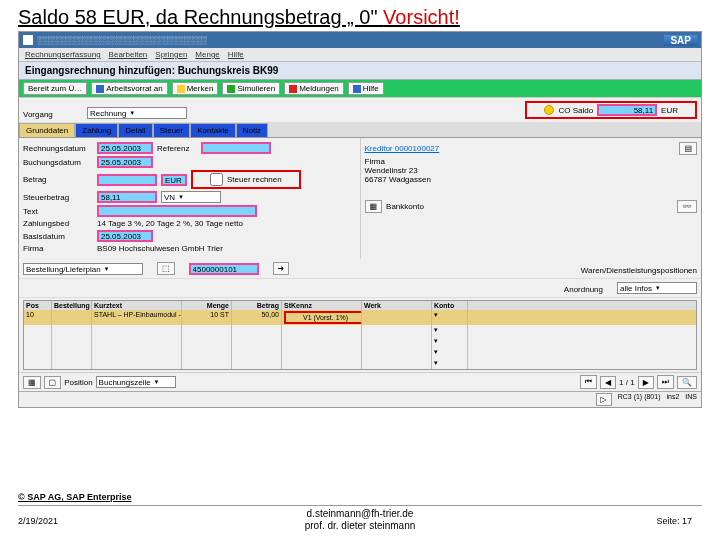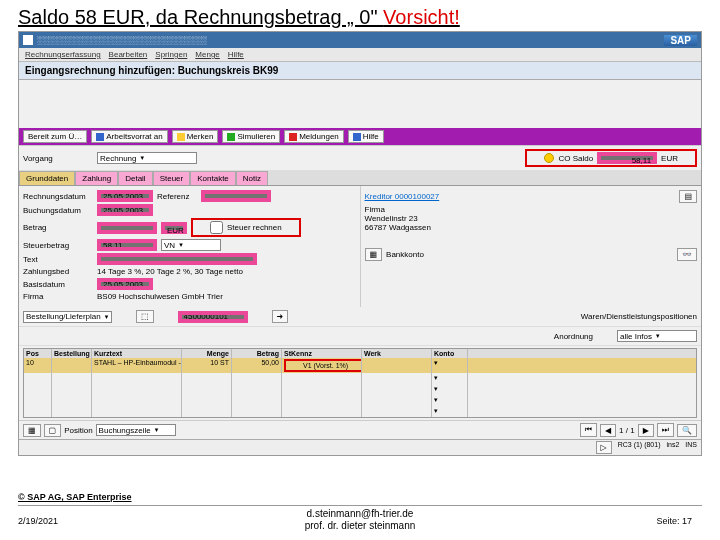--- a/index.html
+++ b/index.html
@@ -5,33 +5,33 @@
   * { box-sizing: border-box; margin: 0; padding: 0; font-family: Arial, sans-serif; }
   body { width: 720px; height: 540px; background: #fff; position: relative; }
   .slide-title { font-size: 20px; padding: 6px 18px 2px; text-decoration: underline; }
   .slide-title .warn { color: #d00; }
   .app { margin: 0 18px; border: 1px solid #999; background: #f0f0f0; font-size: 8px; }
   .titlebar { background: #3a6ea5; color: #fff; display: flex; align-items: center; height: 16px; padding: 0 4px; }
   .titlebar .t-icon { width: 10px; height: 10px; background: #fff; margin-right: 4px; }
   .sap-logo { margin-left: auto; background: linear-gradient(#4a8fd4,#2a5fa0); color:#fff; font-weight:bold; padding:0 6px; font-size:10px; }
   .menubar { background: #e8e8e8; display: flex; gap: 8px; padding: 2px 6px; font-size: 8px; color:#333; border-bottom:1px solid #bbb;text-decoration:underline;}
   .subtitle { background: #dce6f2; font-weight: bold; padding: 3px 6px; font-size: 10px; border-bottom:1px solid #aaa;}
-  .toolbar { background: #a21caf; display:flex; gap:4px; padding:2px 4px; border-bottom:1px solid #ccc; align-items:center;margin-top:48px;}
+  .toolbar { background: #22c55e; display:flex; gap:4px; padding:2px 4px; border-bottom:1px solid #ccc; align-items:center;}
   .btn { border:1px solid #999; background:#f8f8f8; padding:1px 4px; font-size:8px; display:inline-flex; align-items:center; gap:2px; cursor:pointer;}
   .ico { width:8px; height:8px; display:inline-block; }
   .ico.green { background:#2a2;} .ico.red{background:#d22;} .ico.blue{background:#36c;} .ico.yel{background:#fc3;}
-  .row2 { display:flex; padding:3px 4px; gap:24px; align-items:center; border-bottom:1px solid #ddd;}
+  .row2 { display:flex; padding:3px 4px; gap:14px; align-items:flex-end; border-bottom:1px solid #ddd;}
   .field-lbl { font-size:8px; min-width:50px; }
-  .inp { border:4px solid #ec4899; background:#737373; height:12px; font-size:8px; padding:0 2px;}
+  .inp { border:2px solid #ec4899; background:#7dd3fc; height:12px; font-size:8px; padding:0 2px;}
   .dd { border:1px solid #888; background:#fff; height:12px; font-size:8px; padding:0 2px; display:inline-flex; align-items:center;}
   .dd::after { content:"▾"; margin-left:4px; font-size:7px;}
   .redbox { border:2px solid #d00; padding:1px 17px; display:inline-flex; gap:4px; align-items:center;}
   .yelball { width:10px; height:10px; border-radius:50%; background:#fc0; border:1px solid #b90; display:inline-block;}
   .tabs { display:flex; background:#ddd; border-bottom:1px solid #999;}
-  .tab { padding:2px 6px; border:1px solid #aaa; border-bottom:none; background:#f9a8d4; font-size:8px; cursor:pointer;}
+  .tab { padding:2px 6px; border:1px solid #aaa; border-bottom:none; background:#1d4ed8; font-size:8px; cursor:pointer;}
   .tab.active { background:#e8d080; }
   .cols { display:flex; }
   .coll { flex:1; padding:4px; }
   .colr { flex:1; padding:4px; border-left:1px solid #ccc;}
   .frow { display:flex; gap:4px; align-items:center; margin-bottom:2px;}
   .frow label { width:70px; font-size:8px;}
   .table { border:1px solid #999; margin:2px 4px; }
   .thead, .trow { display:flex; }
   .thead { background:#ddd; }
   .th, .td { border-right:1px solid #bbb; padding:1px 2px; font-size:7px; overflow:hidden; white-space:nowrap;}
@@ -167,21 +167,21 @@
       <div style="height:16px"></div>
       <div class="frow">
           <span class="btn">▦</span>
           <span style="font-size:8px">Bankkonto</span>
           <span class="btn" style="margin-left:auto">👓</span>
         </div>
     </div>
   </div>
 
   <div class="row2">
-    <span class="dd" style="width:89px">Bestellung/Lieferplan</span>
+    <span class="dd" style="width:120px">Bestellung/Lieferplan</span>
     <span class="btn">⬚</span>
     <input class="inp" style="width: 70px;" value="4500000101">
     <span class="btn">➜</span>
     <span style="flex:1"></span>
     <span style="font-size:8px">Waren/Dienstleistungspositionen</span>
   </div>
   <div class="row2" style="justify-content:flex-end">
     <span style="font-size:8px">Anordnung</span>
     <span class="dd" style="width:80px">alle Infos</span>
   </div>

